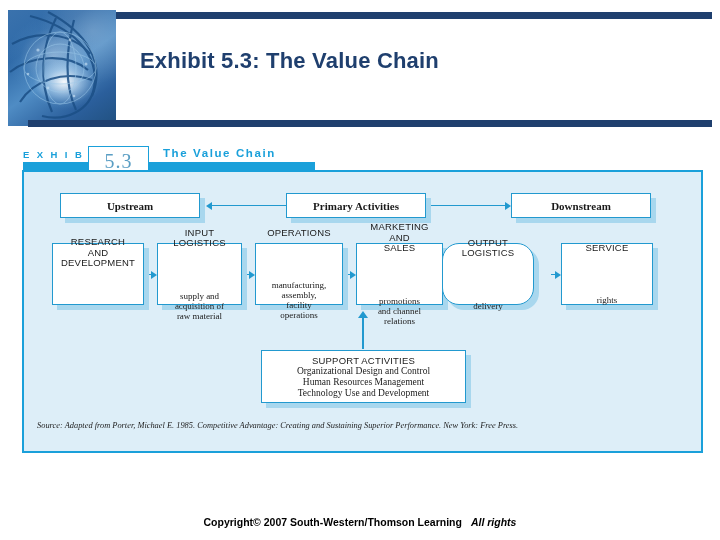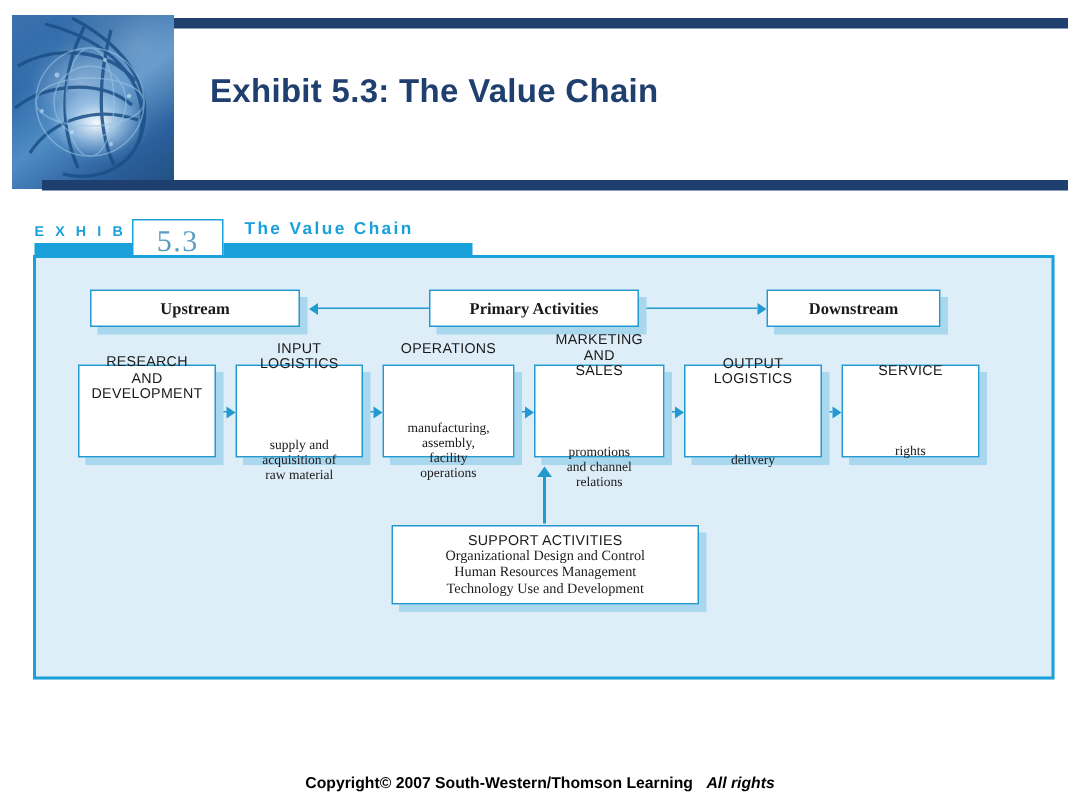--- a/index.html
+++ b/index.html
@@ -131,21 +131,21 @@
 
   
   .toprow-box {
     height: 25px;
     font-size: 11px;
     font-weight: bold;
     font-family: "Liberation Serif", serif;
   }
   .box-upstream   { left: 36px;  top: 21px; width: 140px; }
   .box-primary    { left: 262px; top: 21px; width: 140px; }
-  .box-downstream { left: 487px; top: 21px; width: 116px; }
+  .box-downstream { left: 487px; top: 21px; width: 140px; }
 
   
   .conn { position: absolute; background: #2299cf; }
   .conn-h { height: 1.4px; }
   .conn-v { width: 1.8px; }
   .arrowhead {
     position: absolute;
     width: 0; height: 0;
     border-top: 4px solid transparent;
     border-bottom: 4px solid transparent;
@@ -174,21 +174,21 @@
   .main-box .desc {
     font-family: "Liberation Serif", serif;
     font-size: 9px;
     line-height: 10px;
     margin-top: 2px;
   }
   .mb1 { left: 28px;  width: 92px; }
   .mb2 { left: 133px; width: 85px; }
   .mb3 { left: 231px; width: 88px; }
   .mb4 { left: 332px; width: 87px; }
-  .mb5 { left: 432px; width: 92px; }
+  .mb5 { left: 418px; width: 92px; border-radius: 17px; }
   .mb6 { left: 537px; width: 92px; }
 
   
   .support-box {
     left: 237px; top: 178px;
     width: 205px; height: 53px;
     padding: 3px 2px;
   }
   .support-box .cap {
     font-size: 9.5px;
@@ -351,17 +351,18 @@
   <div class="conn conn-v" style="left:338px; top:141px; height:36px;"></div>
   <div class="arrowhead arrow-up" style="left:334px; top:135px;"></div>
 
   <div class="vbox support-box">
     <span class="cap" style="white-space:pre-line">SUPPORT ACTIVITIES</span>
     <span class="desc" style="white-space:pre-line">Organizational Design and Control
 Human Resources Management
 Technology Use and Development</span>
   </div>
 
+  <div class="source-note">Source: Adapted from Porter, Michael E. 1985. Competitive Advantage: Creating and Sustaining Superior Performance. New York: Free Press.</div>
 </div>
 
 <div class="footer">
   <span>Copyright© 2007 South-Western/Thomson Learning</span><span class="f-italic">All rights</span>
 </div>
 
 </body></html>

